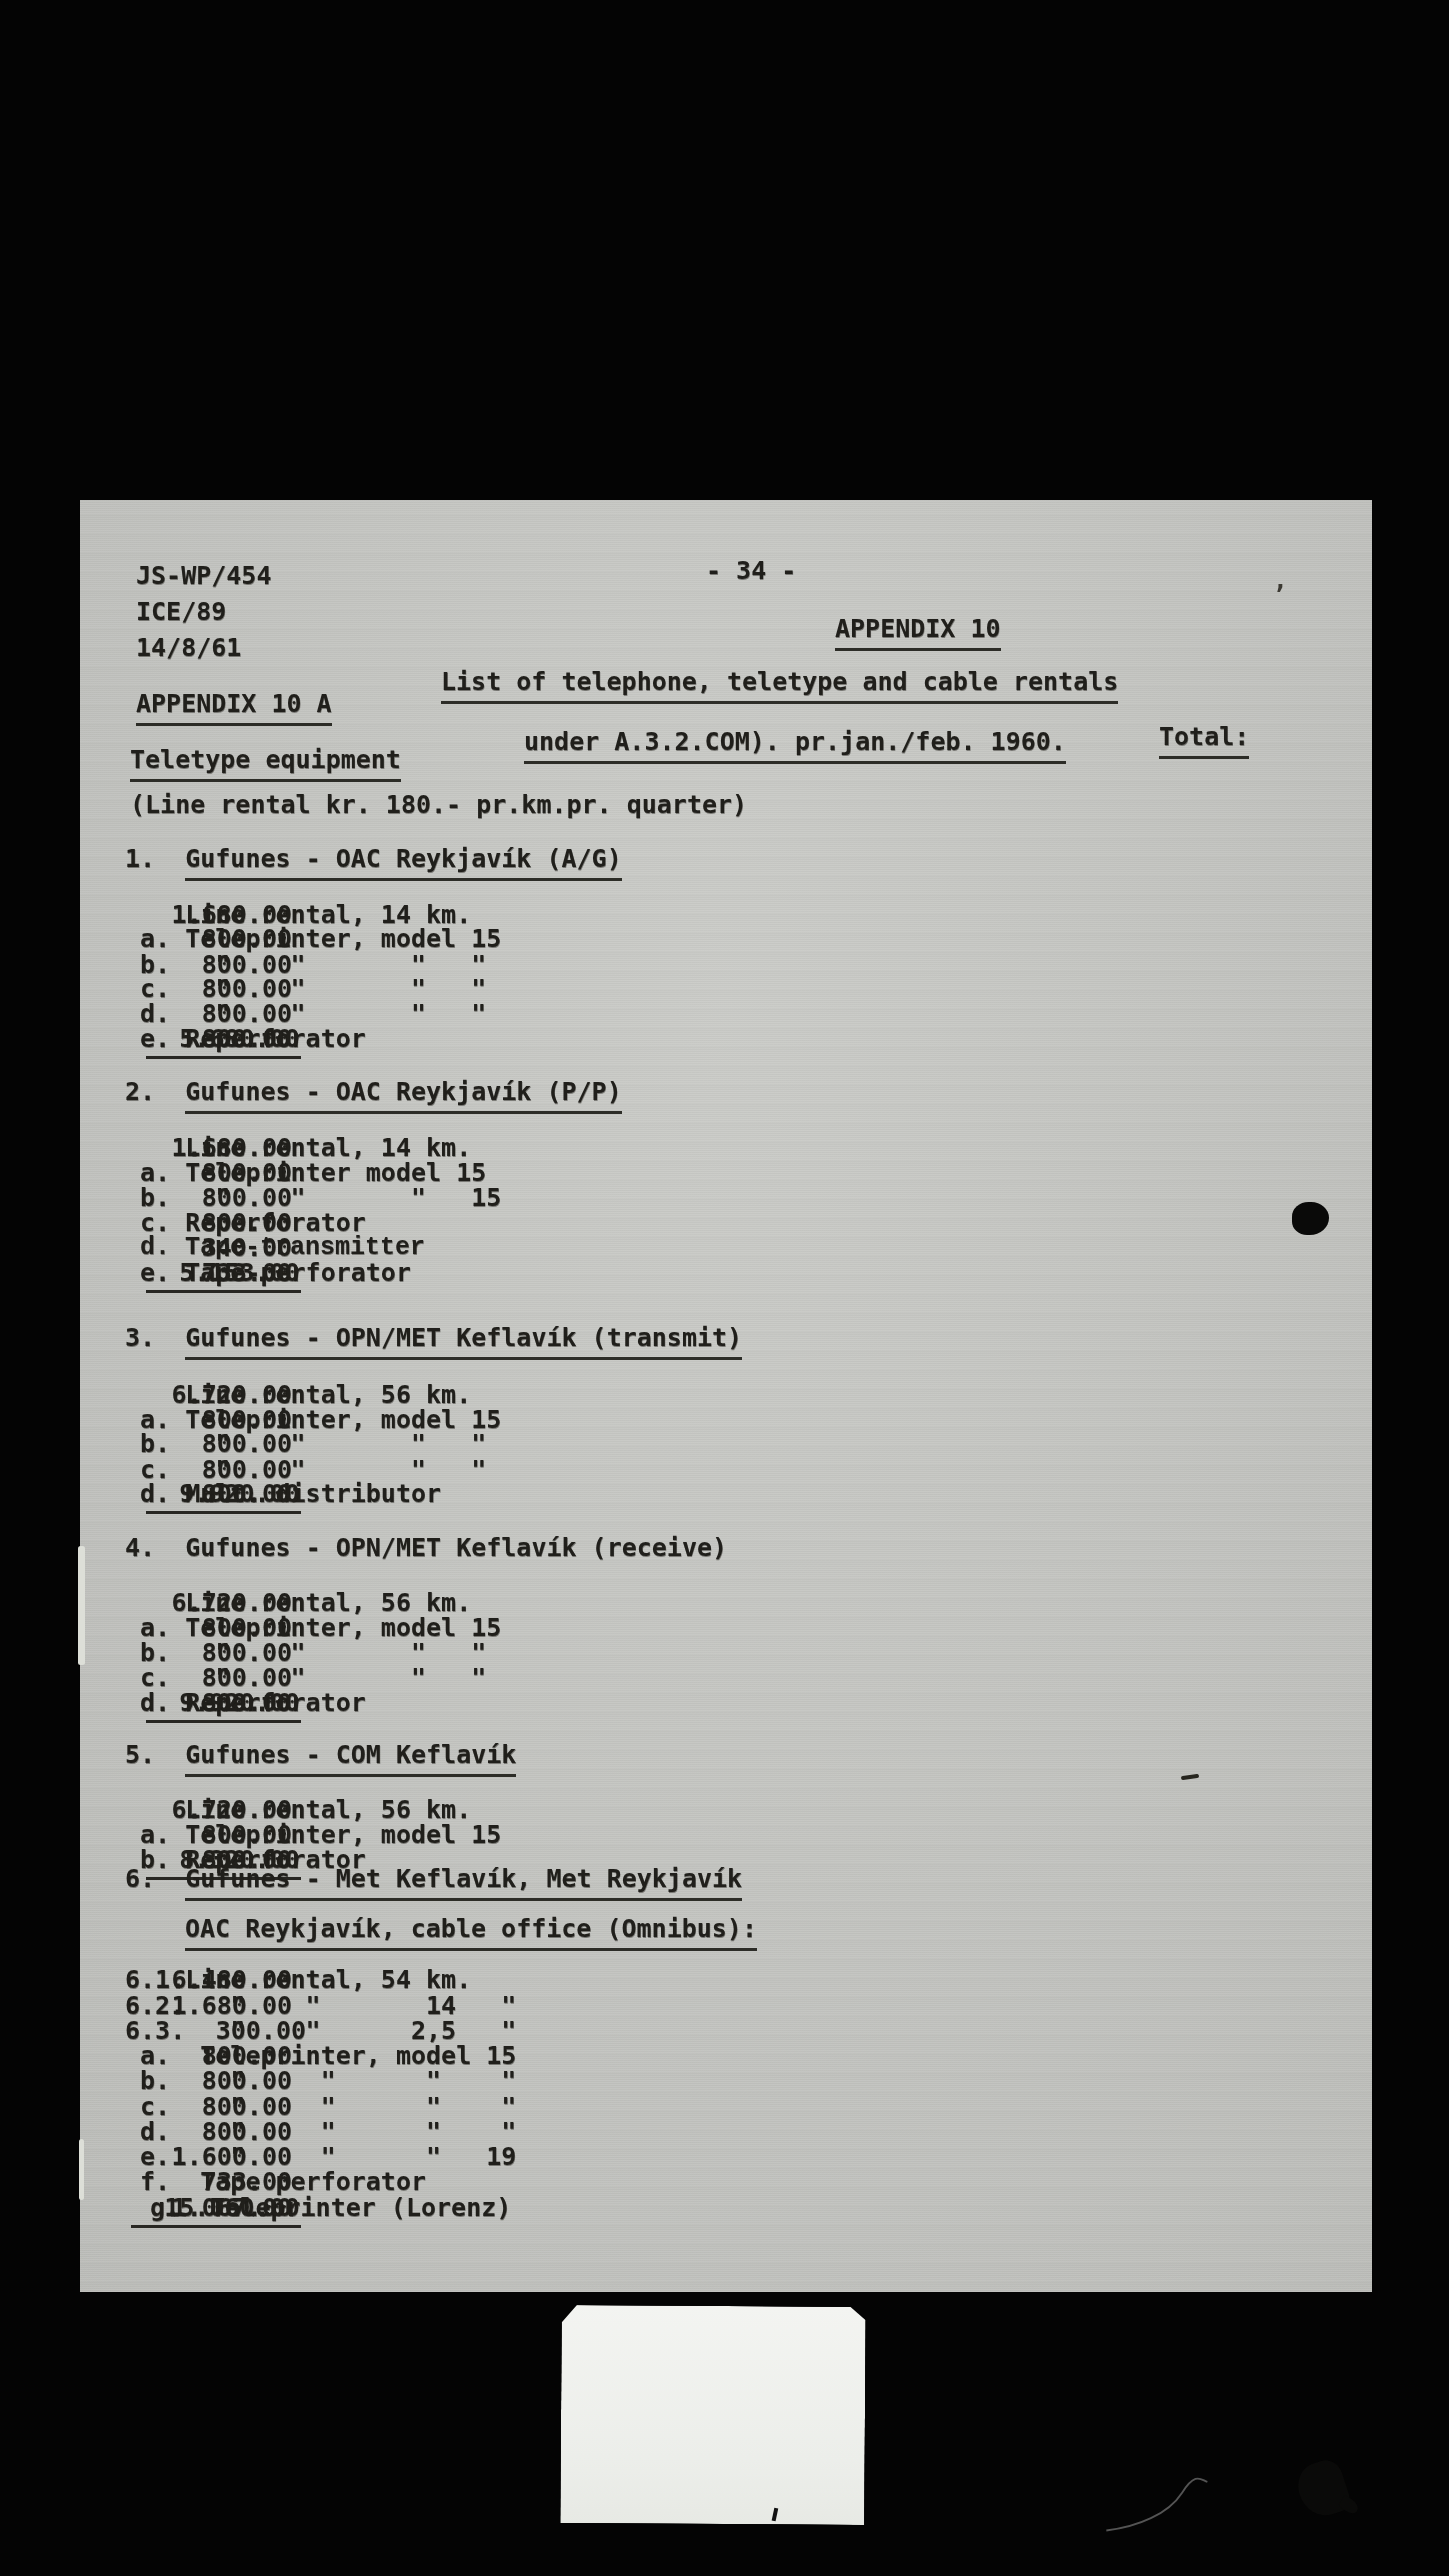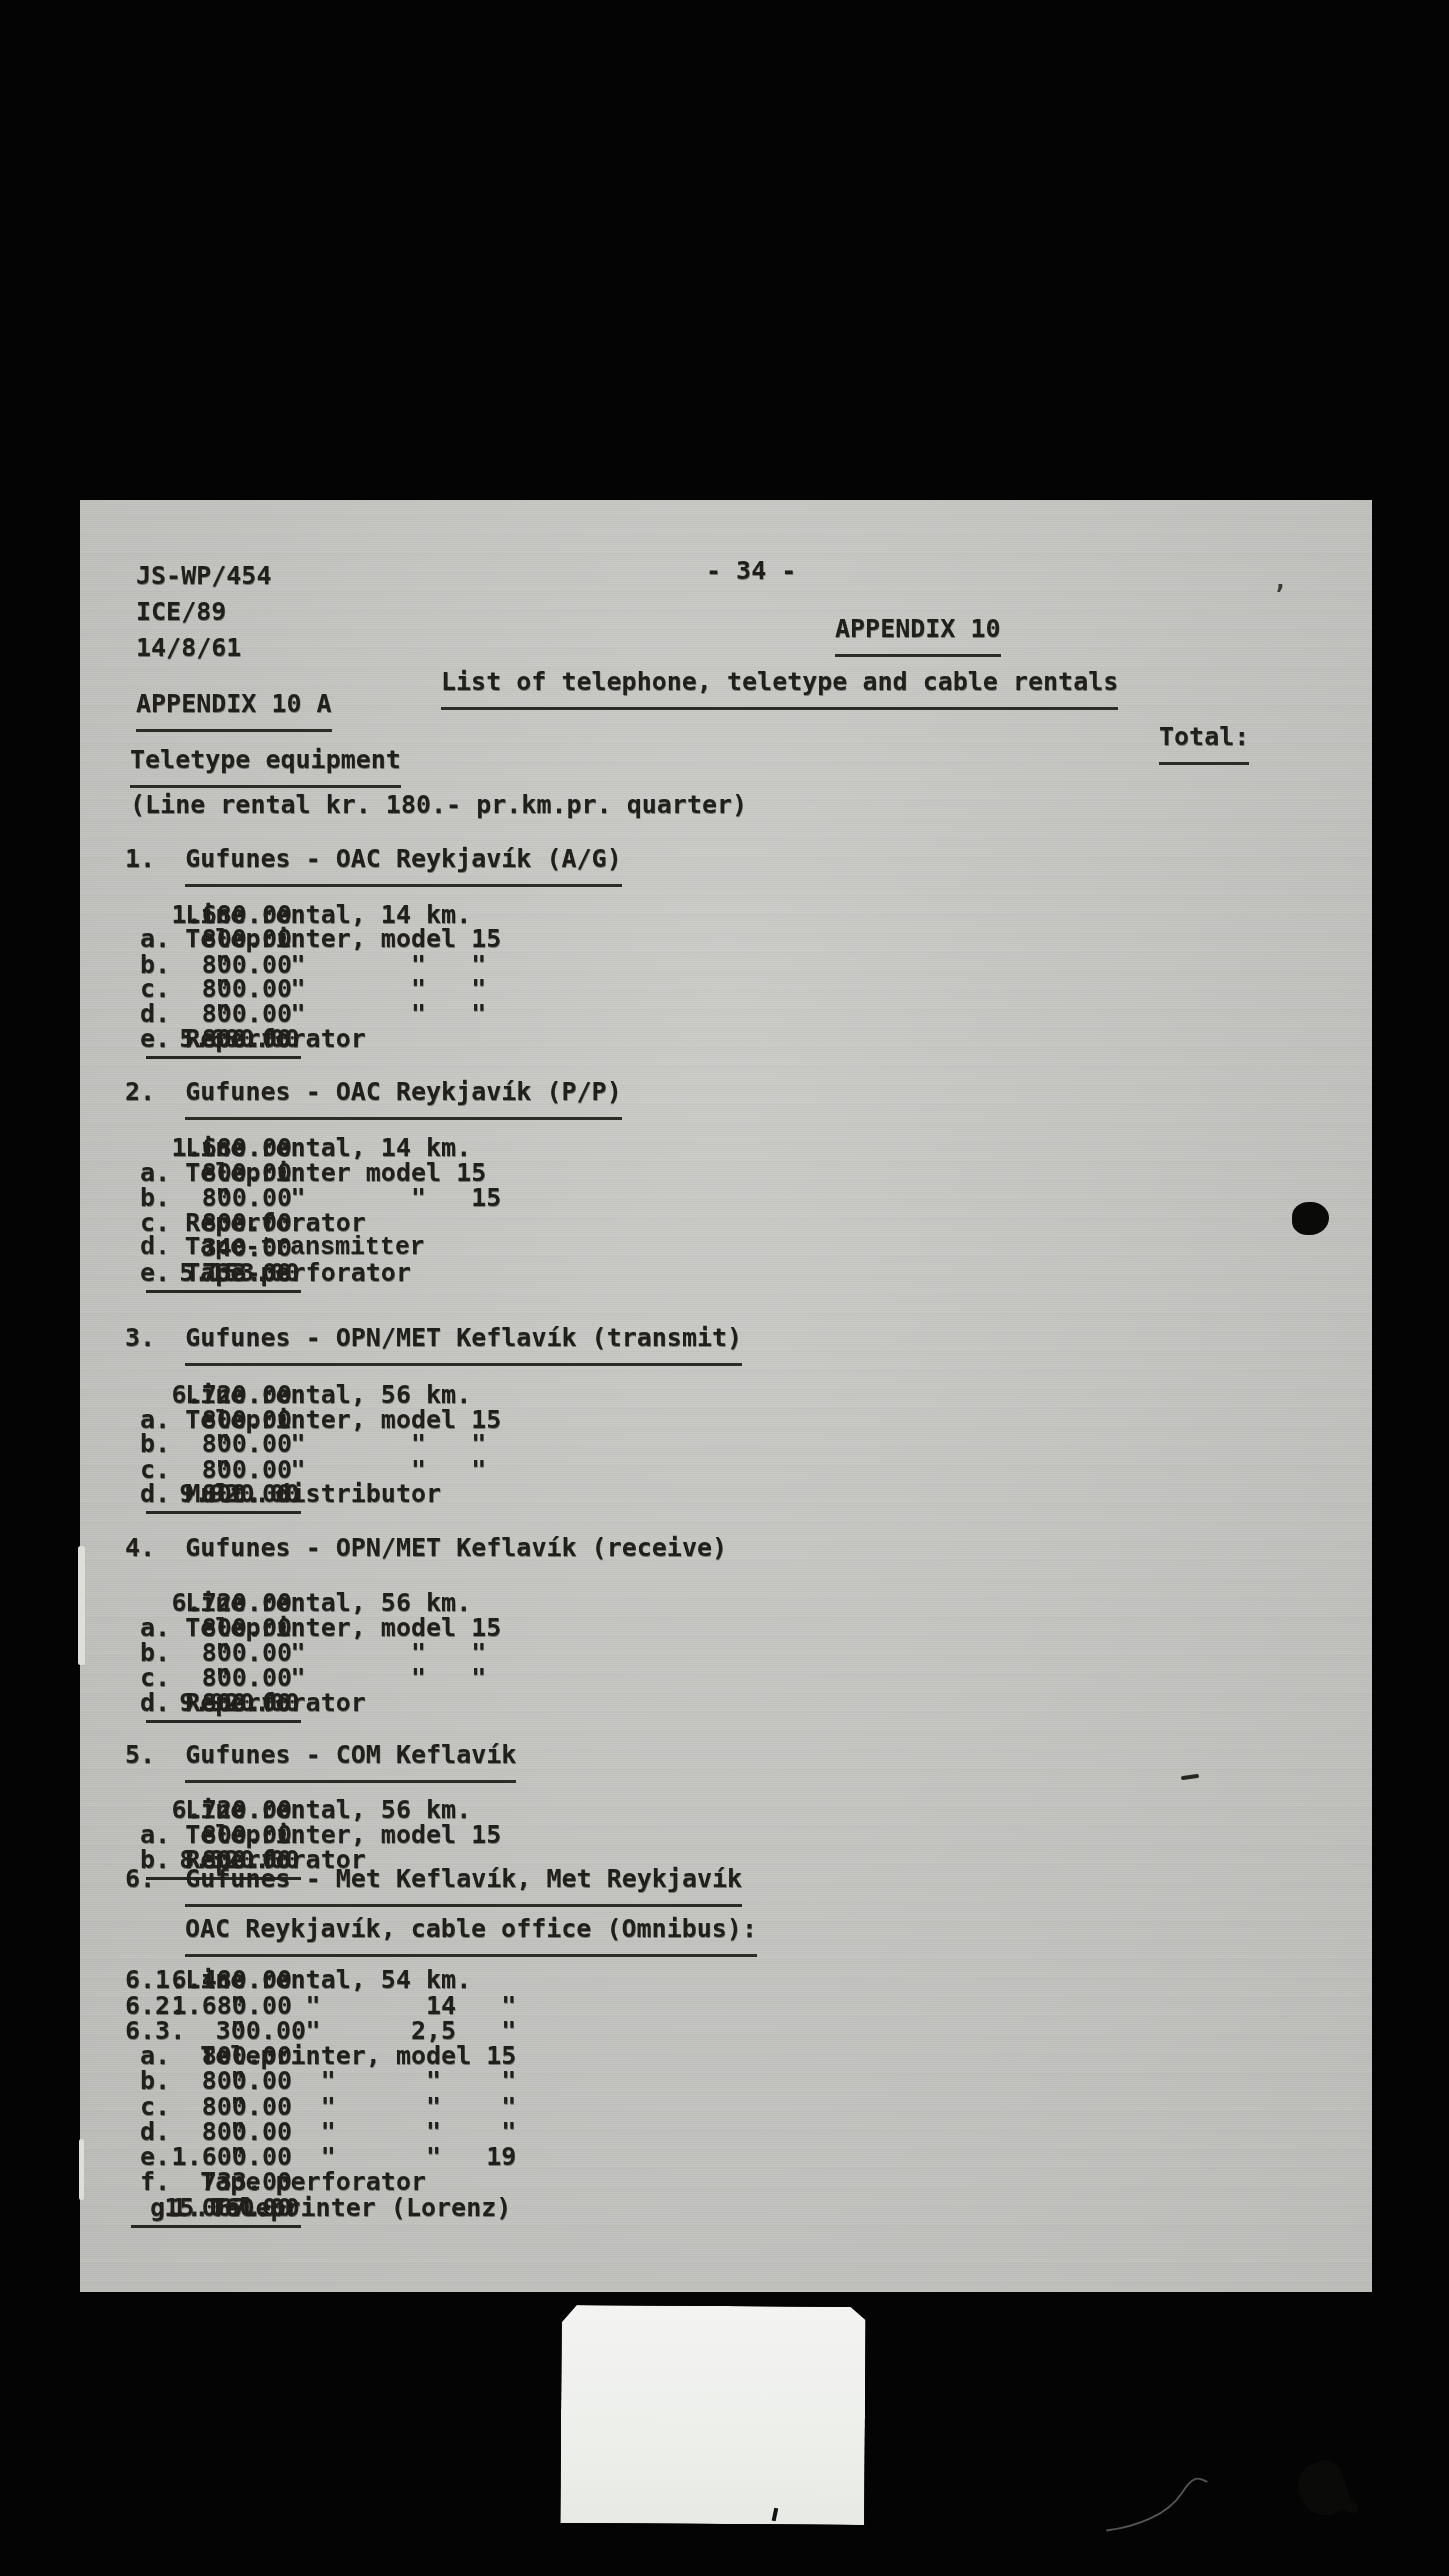--- a/index.html
+++ b/index.html
@@ -5,21 +5,21 @@
   html,body{margin:0;padding:0;background:#040404;}
   #stage{position:relative;width:1450px;height:2576px;background:#040404;overflow:hidden;
          font-family:"DejaVu Sans Mono",monospace;}
   #page{position:absolute;left:80px;top:500px;width:1292px;height:1792px;
         background-color:#c7c8c4;
         background-image:
           repeating-linear-gradient(0deg, rgba(255,255,255,0.055) 0 0.6px, rgba(0,0,0,0.018) 1.3px 1.9px),
           radial-gradient(ellipse at 50% 28%, rgba(255,255,255,0.05), rgba(0,0,0,0.06));}
   .t{position:absolute;font:700 25px/29px "DejaVu Sans Mono",monospace;color:#201f1b;
      white-space:pre;letter-spacing:0;text-shadow:0.4px 0.6px 0.6px rgba(28,27,22,0.45);}
-  .ul{border-bottom:3.2px solid rgba(32,31,26,0.92);padding-bottom:11px;}
+  .ul{border-bottom:3.2px solid rgba(32,31,26,0.92);padding-bottom:5px;}
   .amt{left:672px;width:212px;text-align:right;}
   .totalbox{left:987px;width:221px;text-align:right;}
   .tot-ul{border-bottom:3.2px solid rgba(32,31,26,0.95);padding:0 1.3px 3.2px 33px;}
   .mark{position:absolute;}
   #hole-top{left:1212px;top:702px;width:37px;height:33px;background:#0a0a09;
             border-radius:48% 52% 56% 44%;}
   #ink-blob{left:1219px;top:1962px;width:47px;height:54px;background:#0a0a09;
             border-radius:58% 42% 34% 66%;transform:rotate(-18deg);}
   #ink-blob-tail{left:1260px;top:1999px;width:19px;height:12.6px;background:#0a0a09;
             border-radius:10% 80% 60% 30%;transform:rotate(32deg);}
@@ -43,20 +43,21 @@
 <div id="stage">
   <div id="page">
 
     <div class="t" style="left:56px;top:61px">JS-WP/454</div>
     <div class="t" style="left:56px;top:97px">ICE/89</div>
     <div class="t" style="left:56px;top:133px">14/8/61</div>
 
     <div class="t" style="left:626px;top:56px">- 34 -</div>
     <div class="t" style="left:755px;top:114px"><span class="ul">APPENDIX 10</span></div>
     <div class="t" style="left:361px;top:167px"><span class="ul">List of telephone, teletype and cable rentals</span></div>
+    <div class="t" style="left:444px;top:227px"><span class="ul">under A.3.2.COM). pr.jan./feb. 1960.</span></div>
     <div class="t" style="left:56px;top:189px"><span class="ul">APPENDIX 10 A</span></div>
 
     <div class="t" style="left:1079px;top:222px"><span class="ul">Total:</span></div>
 
     <div class="t" style="left:50px;top:245px"><span class="ul">Teletype equipment</span></div>
     <div class="t" style="left:50px;top:290px">(Line rental kr. 180.- pr.km.pr. quarter)</div>
 
     <div id="sections">
         <div class="t" style="left: 45px; top: 344px;"><span>1.  </span><span class="ul">Gufunes - OAC Reykjavík (A/G)</span></div>
         <div class="t" style="left: 45px; top: 400px;">    Line rental, 14 km.</div>

